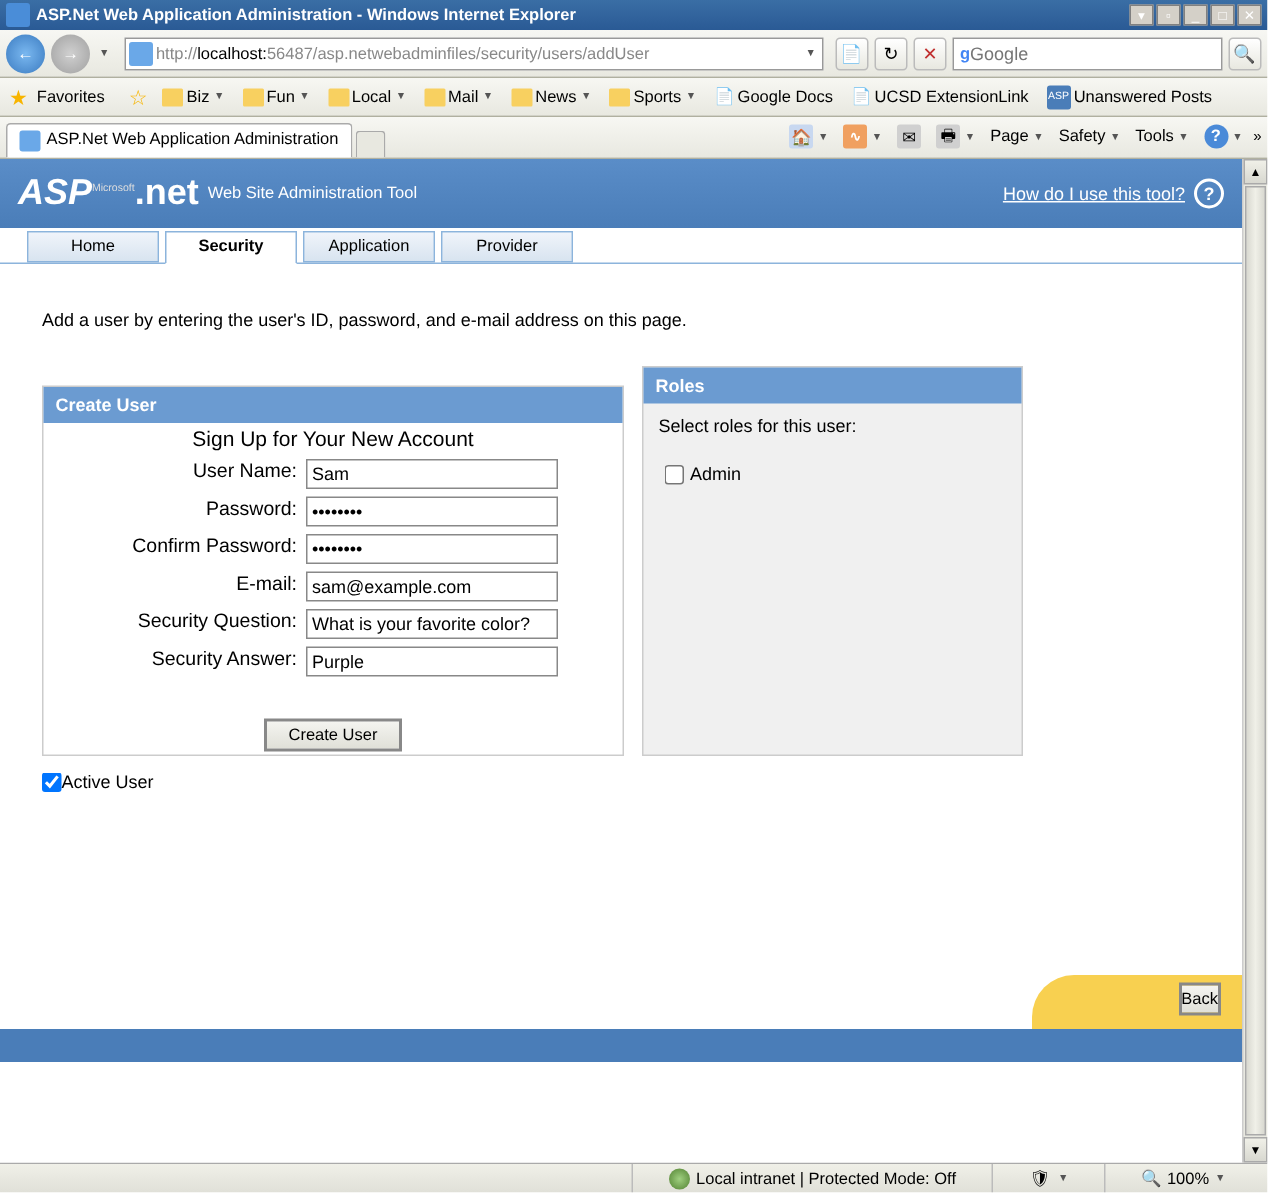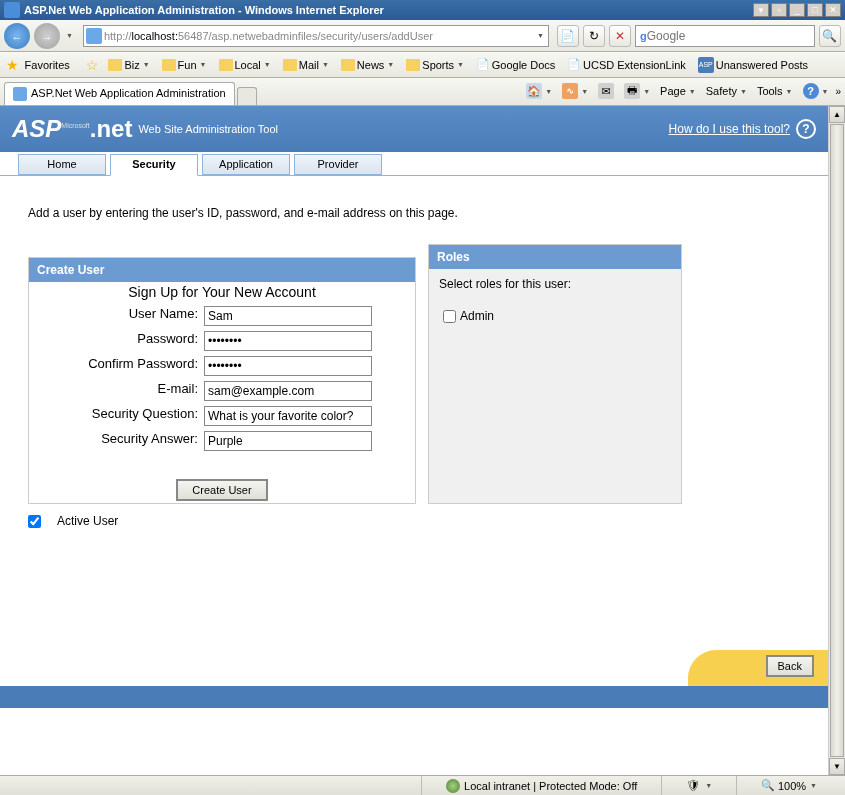--- a/index.html
+++ b/index.html
@@ -77,26 +77,26 @@
 .panel-header { background: #6b9bd1; color: #fff; padding: 5px 8px; font-weight: bold; font-size: 12px; }
 .panel-body { padding: 2px 10px; }
 .signup-title { text-align: center; font-size: 14px; margin-bottom: 6px; }
 .form-row { display: flex; margin-bottom: 5px; }
 .form-label { width: 165px; text-align: right; padding-right: 6px; font-size: 13px; }
 .form-input { width: 168px; border: 1px solid #888; padding: 2px 3px; font-size: 12px; font-family: Arial; }
 .create-btn-row { text-align: center; margin-top: 28px; }
 .create-btn { padding: 3px 14px; border: 2px solid #888; background: linear-gradient(#f4f4f0,#e0e0d8); font-size: 11px; cursor: pointer; }
 .roles-text { padding: 8px 10px; font-size: 12px; }
 .role-item { padding: 10px 14px; display: flex; align-items: center; gap: 4px; font-size: 12px; }
-.active-user { margin-top: 10px; display: flex; align-items: center; gap: 16px; font-size: 12px; }
+.active-user { margin-top: 10px; display: flex; align-items: center; gap: 0; font-size: 12px; }
 
 
 .yellow-footer { height: 40px; display: flex; align-items: center; justify-content: flex-end; padding: 0 14px; position: relative; margin-top: 108px; }
 .yellow-swoosh { position: absolute; right: 0; bottom: 0; width: 140px; height: 36px; background: #f8d050; border-top-left-radius: 28px; }
-.back-btn { position: relative; padding: 3px 10px; border: 2px solid #888; background: linear-gradient(#f4f4f0,#e0e0d8); font-size: 11px; cursor: pointer; }
+.back-btn { position: relative; padding: 3px 0; border: 2px solid #888; background: linear-gradient(#f4f4f0,#e0e0d8); font-size: 11px; cursor: pointer; }
 .blue-footer { height: 22px; background: #4a7db8; }
 
 
 .statusbar { height: 20px; background: linear-gradient(#f0f0e8,#e0e0d8); border-top: 1px solid #aaa; display: flex; align-items: center; font-size: 11px; padding: 0 4px; }
 .status-section { border-left: 1px solid #bbb; padding: 0 24px; height: 100%; display: flex; align-items: center; gap: 4px; }
 .status-spacer { flex: 1; }
 .globe-icon { width: 14px; height: 14px; background: radial-gradient(#a0d080,#508030); border-radius: 50%; }
 .zoom-box { display: flex; align-items: center; gap: 3px; }
 </style>
 </head>

